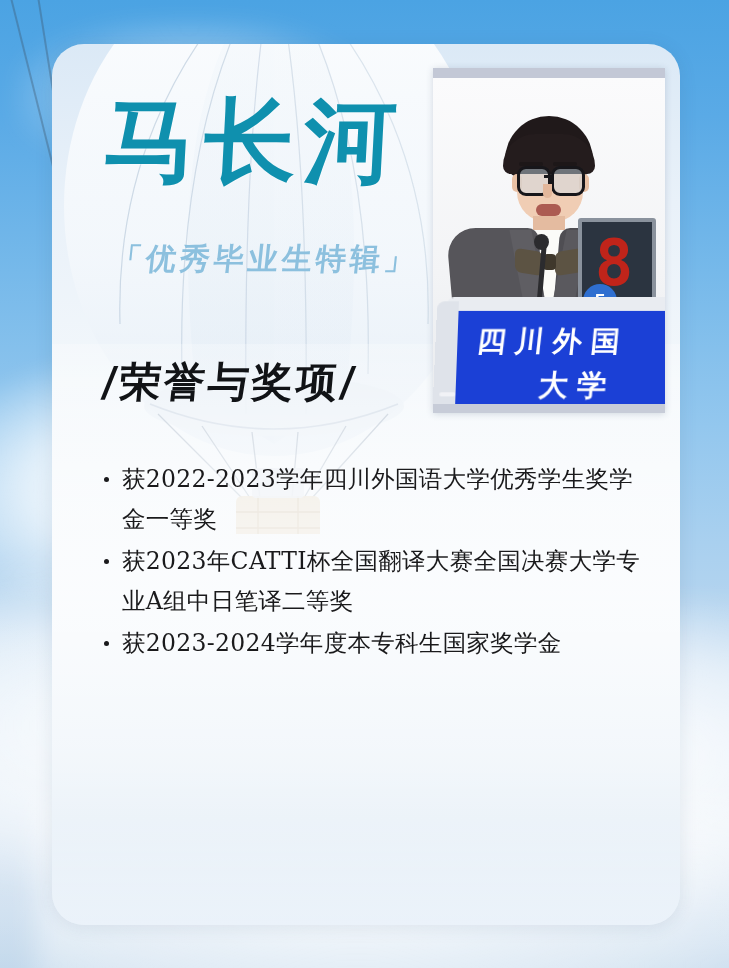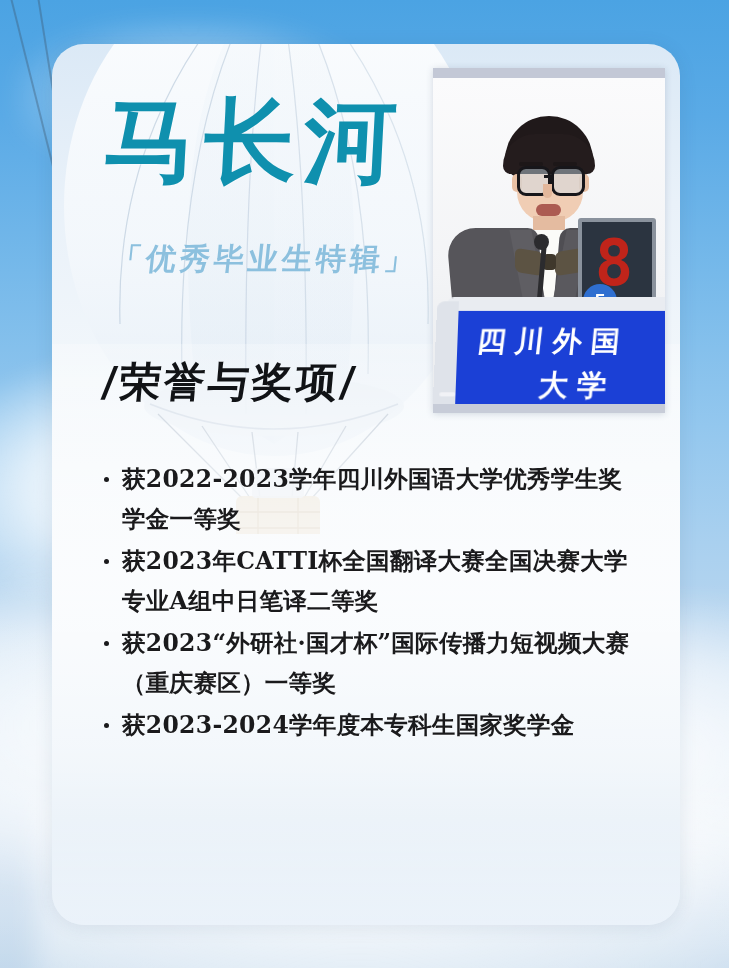--- a/index.html
+++ b/index.html
@@ -156,21 +156,21 @@
   }
   .award-item{
     position:relative;padding-left:24px;margin-bottom:2px;
     font-family:"DejaVu Serif","Liberation Serif",serif;
     font-size:23.5px;line-height:40px;letter-spacing:.3px;
     text-shadow:0 1px 0 rgba(255,255,255,.55);
   }
   .award-item .dot{
     position:absolute;left:6px;top:18px;width:5px;height:5px;border-radius:50%;background:#1a1a1c;
   }
-  .award-item .txt{display:block;font-weight:bold;}
+  .award-item .txt{display:block;}
 </style>
 </head>
 <body>
 
 <div id="sky">
   <div class="grad"></div>
   <div class="cloudE"></div>
   <div class="cloudA"></div>
   <div class="cloudB"></div>
   <div class="cloudC"></div>
@@ -288,21 +288,17 @@
     <div class="award-item">
       <span class="dot"></span>
       <span class="txt">获2022-2023学年四川外国语大学优秀学生奖学金一等奖</span>
     </div>
     <div class="award-item">
       <span class="dot"></span>
       <span class="txt">获2023年CATTI杯全国翻译大赛全国决赛大学专业A组中日笔译二等奖</span>
     </div>
     <div class="award-item">
       <span class="dot"></span>
-      <span class="txt">获2023“外研社·国才杯”国际传播力短视频大赛（重庆赛区）一等奖</span>
-    </div>
-    <div class="award-item">
-      <span class="dot"></span>
       <span class="txt">获2023-2024学年度本专科生国家奖学金</span>
     </div>
   </div>
 
 </div>
 
 </body></html>

